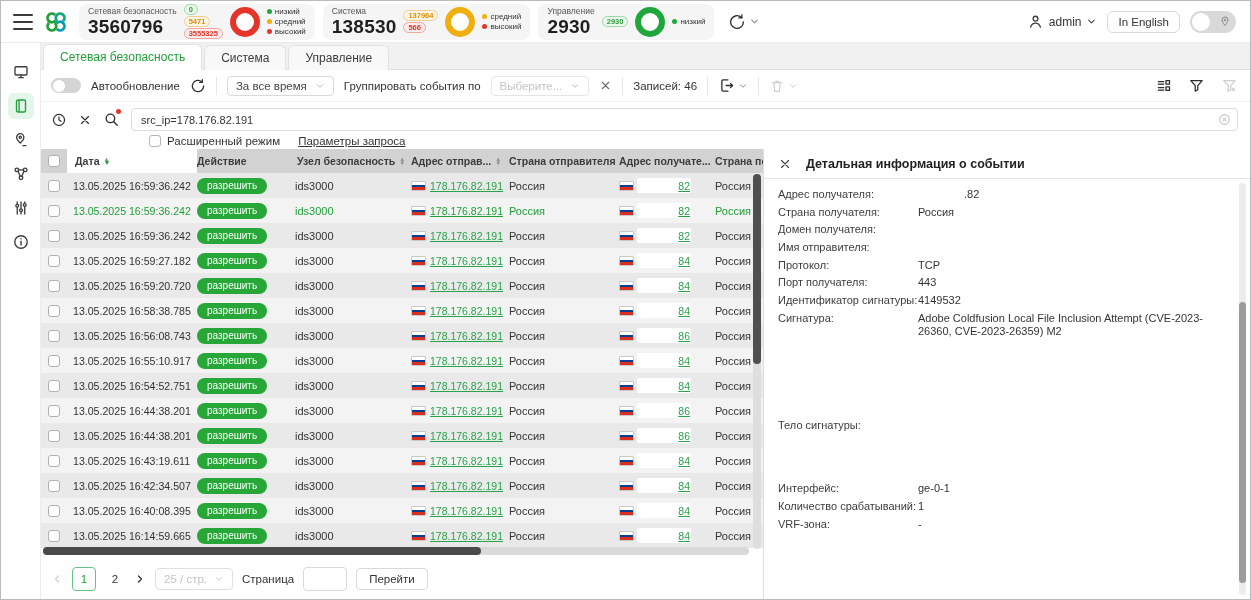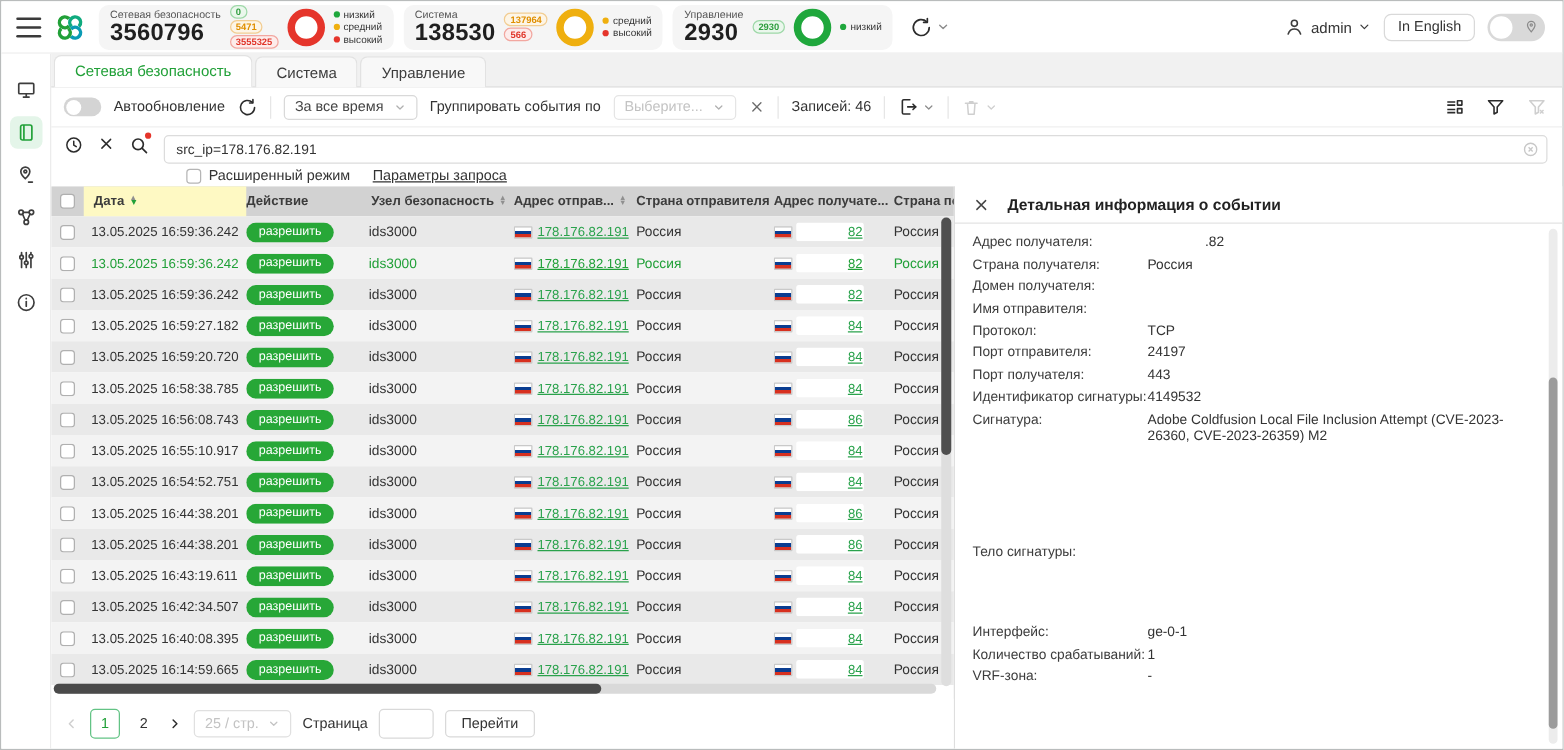--- a/index.html
+++ b/index.html
@@ -54,38 +54,38 @@
   .tool-icon { display:flex; align-items:center; color:#2c2c2c; cursor:pointer; }
   .tool-icon.disabled { color:#cfcfcf; cursor:default; }
   .vsep { width:1px; height:18px; background:#e6e6e6; flex:none; }
   .selectbox { display:flex; align-items:center; gap:8px; border:1px solid #d9d9d9; border-radius:4px; padding:3px 8px; color:#444; cursor:pointer; white-space:nowrap; }
   .selectbox .chev { color:#b0b0b0; display:flex; }
   .selectbox.disabled { color:#c3c3c3; border-color:#e5e5e5; cursor:default; }
   .tb-right { margin-left:auto; display:flex; align-items:center; gap:16px; }
 
   
   .searchbar { flex:none; padding:6px 12px 2px 10px; }
-  .s-row1 { display:flex; gap:11px; }
+  .s-row1 { display:flex; align-items:center; gap:11px; }
   .s-iconbtn { display:flex; color:#2c2c2c; cursor:pointer; position:relative; }
   .reddot { position:absolute; right:-1px; top:-2px; width:5px; height:5px; border-radius:50%; background:#e5352b; }
   .s-input-wrap { flex:1; position:relative; }
   .s-input { width:100%; height:23px; border:1px solid #dcdcdc; border-radius:4px; padding:0 24px 0 9px; font-size:11px; color:#333; font-family:inherit; outline:none; }
   .clear-ic { position:absolute; right:7px; top:5px; color:#c8c8c8; cursor:pointer; display:flex; }
   .s-row2 { display:flex; align-items:center; gap:18px; padding:4px 0 0 98px; font-size:11.5px; color:#333; }
   .chk { width:12px; height:12px; border:1px solid #b5b5b5; border-radius:3px; background:#fff; display:inline-block; flex:none; }
   .adv { display:flex; align-items:center; gap:6px; cursor:pointer; }
   .qparams { text-decoration:underline; cursor:pointer; }
 
   
   .content { flex:1; display:flex; min-height:0; position:relative; }
   .table-side { width:722px; flex:none; position:relative; overflow:hidden; }
 
   .thead { display:flex; height:24px; background:#d2d2d2; align-items:stretch; width:740px; }
   .th { display:flex; align-items:center; font-size:10.5px; font-weight:bold; color:#3c3c3c; overflow:hidden; white-space:nowrap; gap:4px; }
-  .th.sorted { background:#fef9c3; }
+  .th.sorted { background:#ffffff; }
   .sorter { display:flex; flex-direction:column; line-height:4.5px; font-size:6px; color:#8f8f8f; }
   .sorter .on { color:#21a038; font-size:7px; }
   .cb { width:12px; height:12px; border:1px solid #b0b0b0; border-radius:3px; background:#fff; display:inline-block; }
 
   .tbody { width:740px; }
   .row { display:flex; align-items:center; height:25px; font-size:11px; color:#333; cursor:pointer; }
   .row.odd { background:#e9e9e9; }
   .row.even { background:#f3f3f3; }
   .cell { overflow:hidden; white-space:nowrap; flex:none; }
   .c0 { width:26px; display:flex; justify-content:center; }
@@ -832,24 +832,20 @@
                 </div>
                 <div class="p-row">
                   <div class="p-label">Имя отправителя:</div>
                   <div class="p-value"><span></span></div>
                 </div>
                 <div class="p-row">
                   <div class="p-label">Протокол:</div>
                   <div class="p-value"><span>TCP</span></div>
                 </div>
                 <div class="p-row">
-                  <div class="p-label">Порт отправителя:</div>
-                  <div class="p-value"><span>24197</span></div>
-                </div>
-                <div class="p-row">
                   <div class="p-label">Порт получателя:</div>
                   <div class="p-value"><span>443</span></div>
                 </div>
                 <div class="p-row">
                   <div class="p-label">Идентификатор сигнатуры:</div>
                   <div class="p-value"><span>4149532</span></div>
                 </div>
                 <div class="p-row">
                   <div class="p-label">Сигнатура:</div>
                   <div class="p-value"><span>Adobe Coldfusion Local File Inclusion Attempt (CVE-2023-26360, CVE-2023-26359) M2</span></div>

